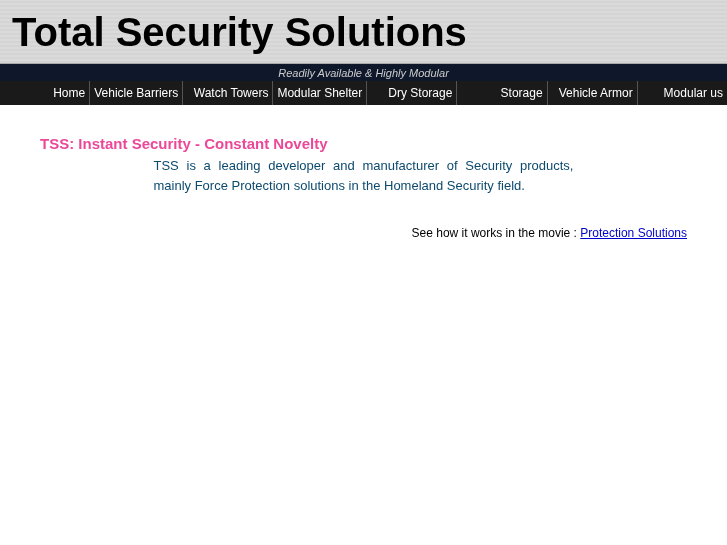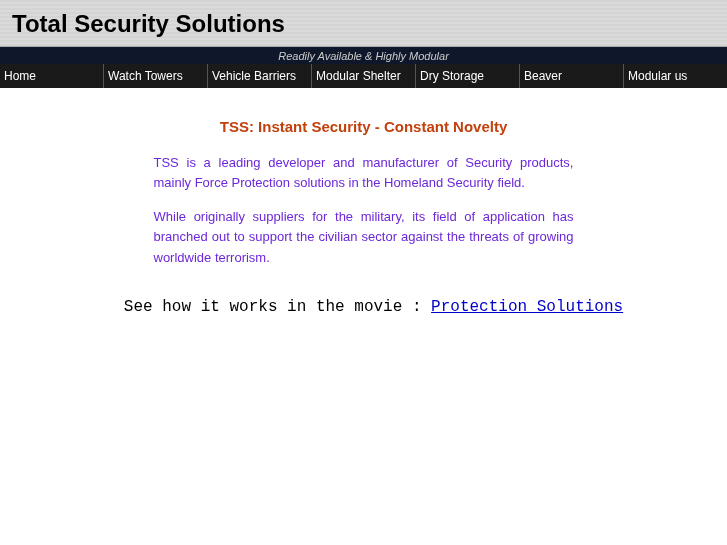--- a/index.html
+++ b/index.html
@@ -24,21 +24,21 @@
         transparent,
         transparent 2px,
         rgba(255,255,255,0.15) 2px,
         rgba(255,255,255,0.15) 4px
       );
       padding: 10px 12px 8px 12px;
       border-bottom: 1px solid #aaa;
     }
 
     #site-title {
-      font-size: 24px;
+      font-size: 40px;
       font-weight: bold;
       color: #000000;
       font-family: Arial, sans-serif;
     }
 
     
     #navbar {
       background: #0f172a;
       display: flex;
       flex-direction: column;
@@ -56,21 +56,21 @@
     }
 
     #nav-links {
       display: flex;
       width: 100%;
       background: #1a1a1a;
     }
 
     .nav-item {
       flex: 1;
-      text-align: left;
+      text-align: right;
       color: #ffffff;
       font-size: 12px;
       padding: 5px 4px;
       cursor: pointer;
       border-right: 1px solid #555;
       white-space: nowrap;
       font-family: Arial, sans-serif;
     }
 
     .nav-item:first-child {
@@ -81,48 +81,48 @@
       border-right: none;
     }
 
     
     #main-content {
       padding: 30px 40px 40px 40px;
       background: #ffffff;
     }
 
     #content-title {
-      text-align: center;
-      color: #c2410c;
+      text-align: left;
+      color: #ec4899;
       font-size: 15px;
       font-weight: bold;
-      margin-bottom: 18px;
+      margin-bottom: 4px;
       font-family: Arial, sans-serif;
     }
 
     #description-block {
       max-width: 420px;
       margin: 0 auto 24px auto;
       font-size: 13px;
       line-height: 1.55;
-      color: #6d28d9;
+      color: #0c4a6e;
       font-family: Arial, sans-serif;
     }
 
     #description-block p {
       margin-bottom: 14px;
       text-align: justify;
     }
 
     #movie-section {
       margin-top: 30px;
       padding-left: 0;
-      font-size: 16px;
-      font-family: Liberation Mono, monospace;
-      text-align: center;
+      font-size: 12px;
+      font-family: Liberation Sans, sans-serif;
+      text-align: right;
       padding-left: 20px;
     }
 
     #movie-section-text {
       color: #000000;
     }
 
     #protection-link {
       color: #0000cc;
       text-decoration: underline;
@@ -134,33 +134,33 @@
 
 <div id="header">
   <div id="site-title">Total Security Solutions</div>
 </div>
 
 <div id="navbar">
   <div id="navbar-tagline">Readily Available &amp; Highly Modular</div>
   <div id="nav-links">
 
   <div class="nav-item">Home</div>
+      <div class="nav-item">Vehicle Barriers</div>
       <div class="nav-item">Watch Towers</div>
-      <div class="nav-item">Vehicle Barriers</div>
       <div class="nav-item">Modular Shelter</div>
       <div class="nav-item">Dry Storage</div>
-      <div class="nav-item">Beaver</div>
+      <div class="nav-item">Storage</div>
+      <div class="nav-item">Vehicle Armor</div>
       <div class="nav-item">Modular us</div>
     </div>
 </div>
 
 <div id="main-content">
   <div id="content-title">TSS: Instant Security - Constant Novelty</div>
 
   <div id="description-block">
     <p>TSS is a leading developer and manufacturer of Security products, mainly Force Protection solutions in the Homeland Security field.</p>
-    <p>While originally suppliers for the military, its field of application has branched out to support the civilian sector against the threats of growing worldwide terrorism.</p>
   </div>
 
   <div id="movie-section">
     <span id="movie-section-text">See how it works in the movie : </span><a id="protection-link" href="#">Protection Solutions</a>
   </div>
 </div>
 
 </body></html>

